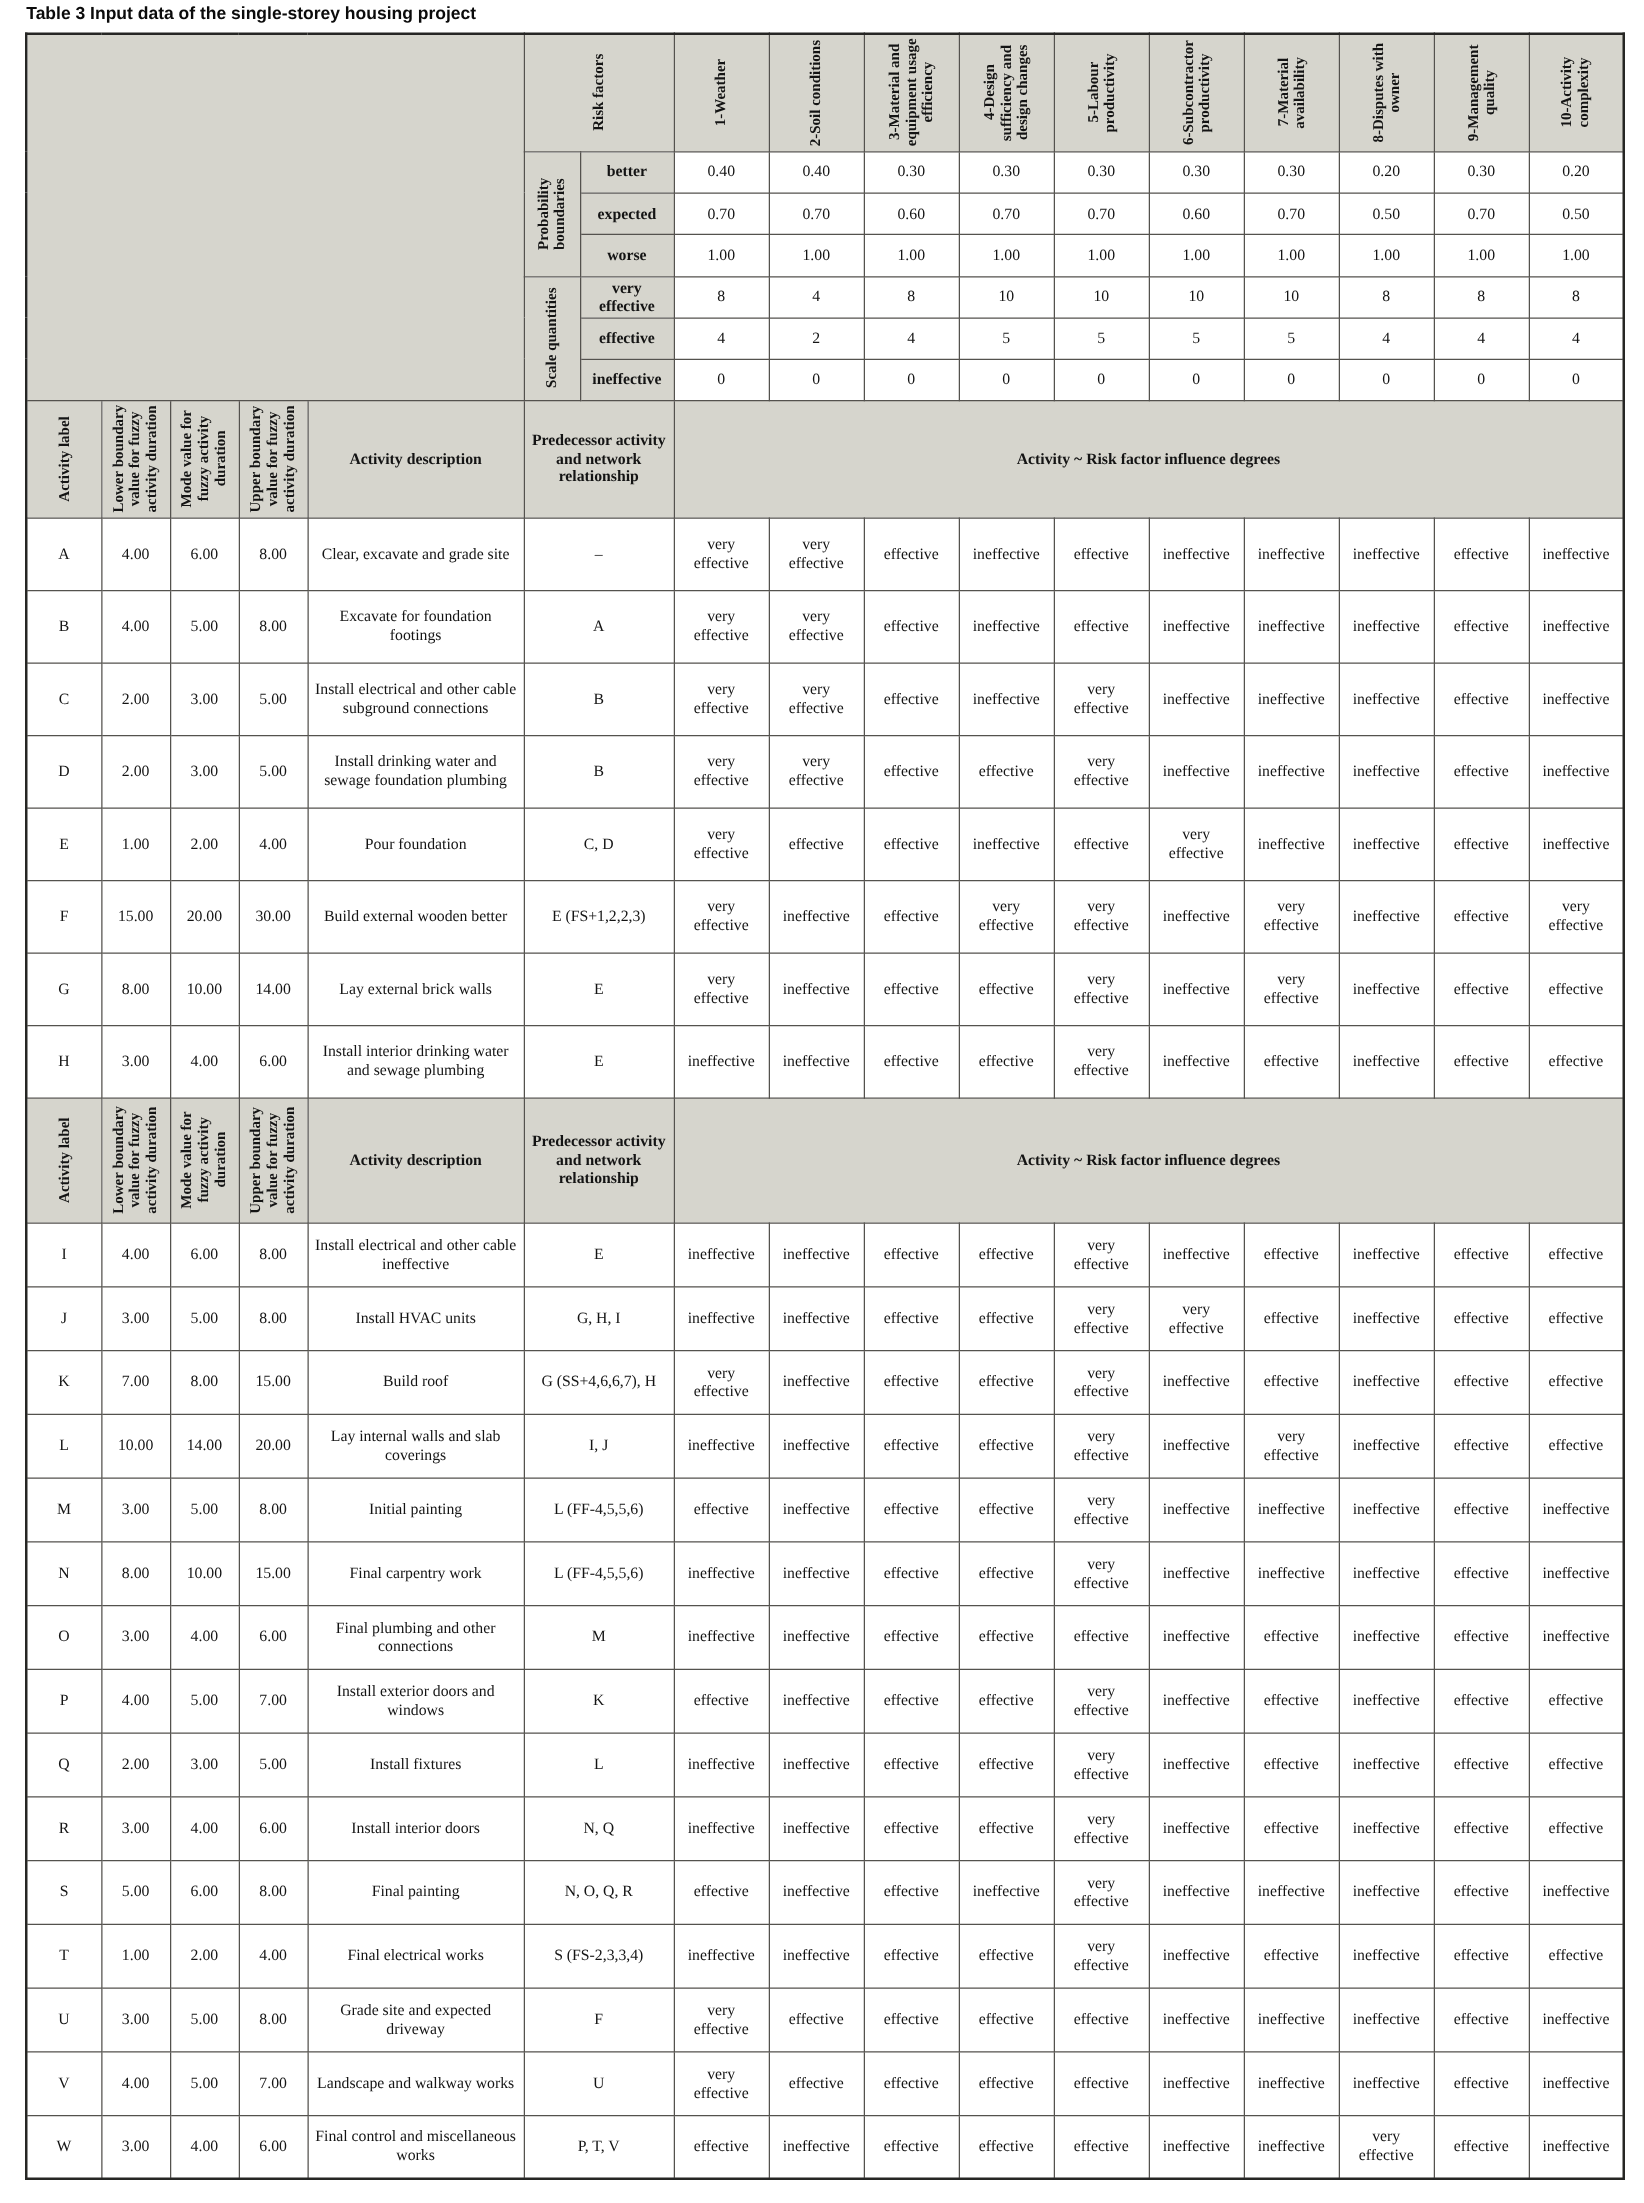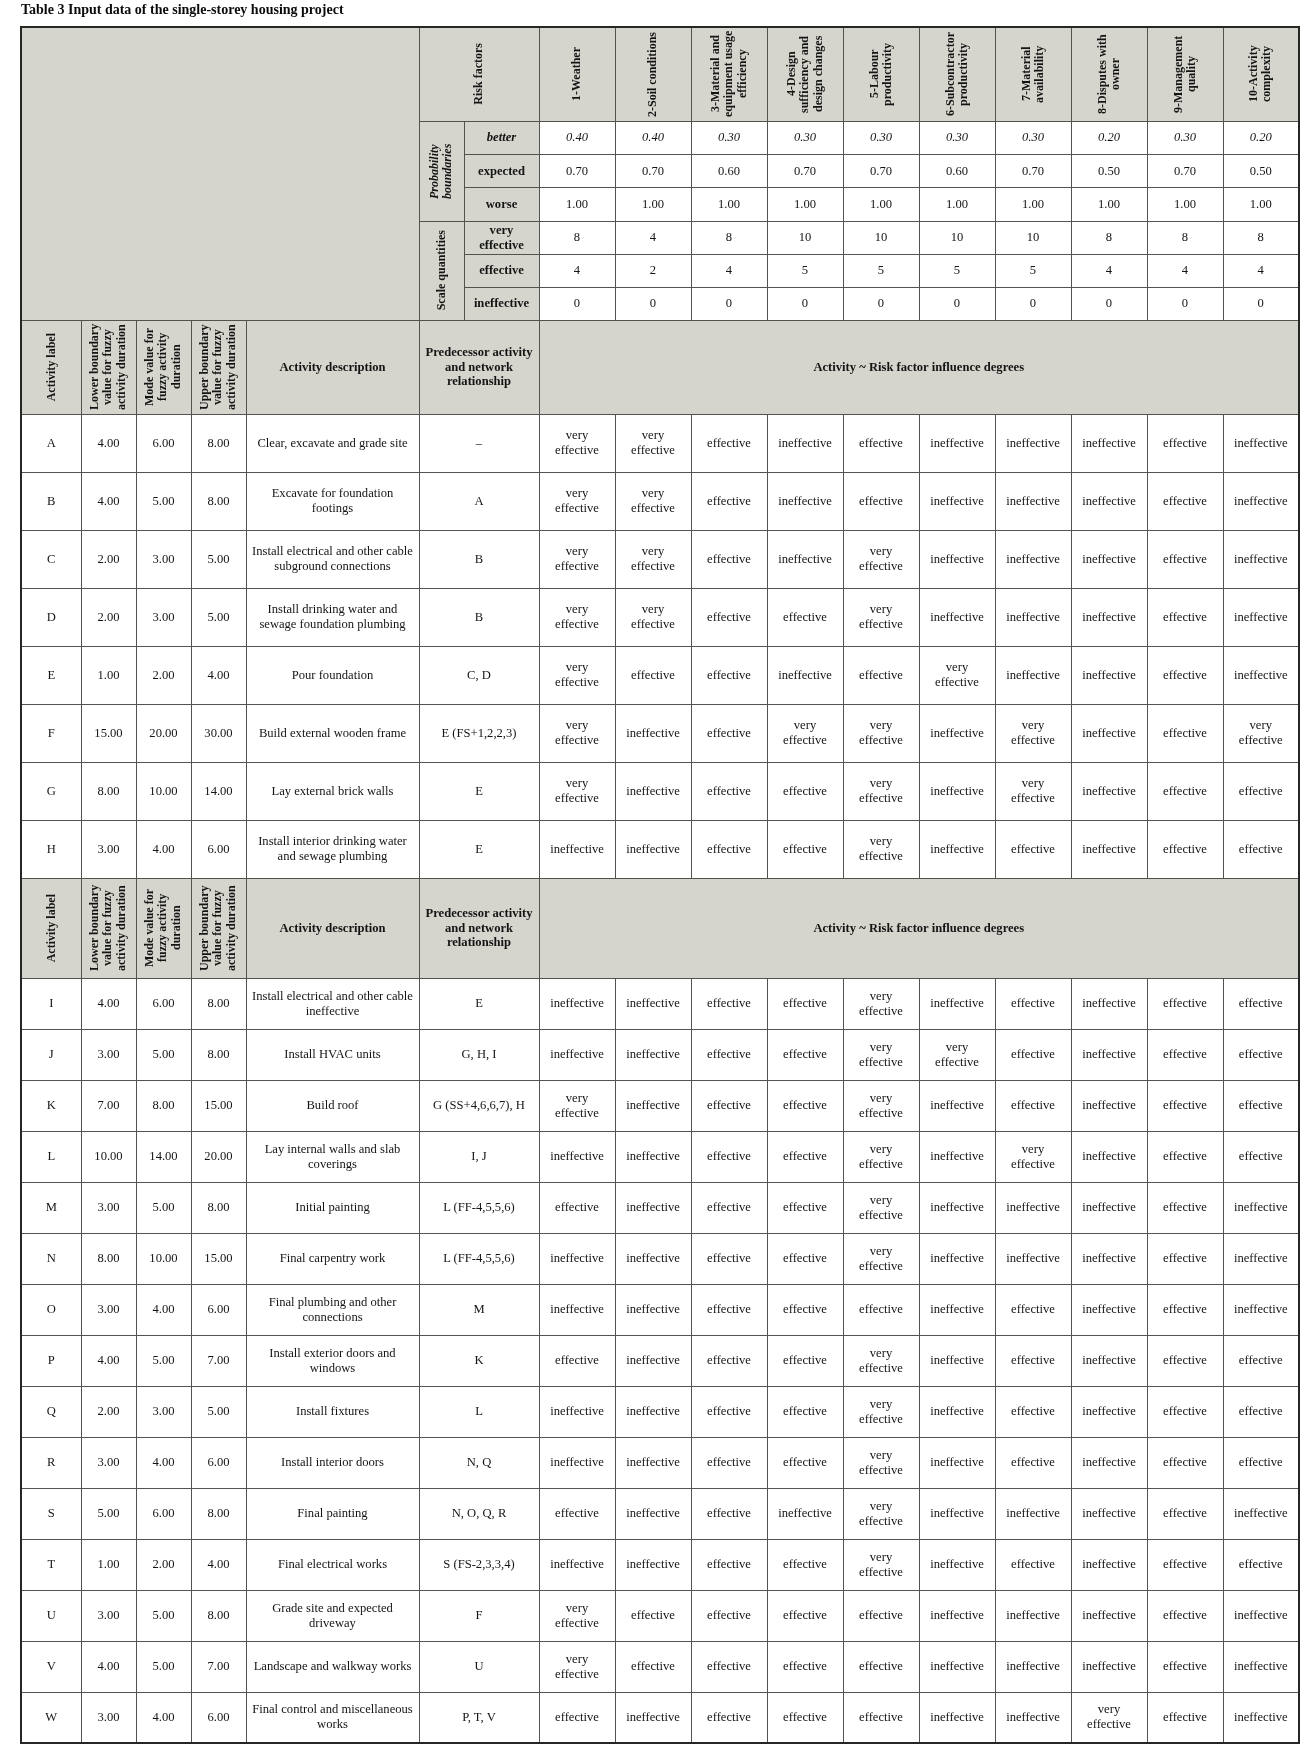--- a/index.html
+++ b/index.html
@@ -1,19 +1,19 @@
 <!DOCTYPE html>
 <html><head>
 <meta charset="utf-8">
 <style>
   *{box-sizing:border-box}
   html,body{margin:0;padding:0}
   body{width:1315px;height:1762px;background:#ffffff;font-family:"Liberation Serif","DejaVu Serif",serif;color:#141414}
   .page{position:relative;width:1315px;height:1762px;overflow:hidden;background:#fff}
-  .title{position:absolute;left:21px;top:2px;font-family:Liberation Serif, serif;font-size:14px;color:#0b0b0b;font-weight:700}
+  .title{position:absolute;left:21px;top:2px;font-family:Liberation Sans, sans-serif;font-size:14px;color:#0b0b0b;font-weight:700}
   #grid{position:absolute;left:20px;top:26px;border-collapse:collapse;table-layout:fixed;border:2px solid #262624}
   #grid td{border:1px solid #54524e;padding:1px 3px;text-align:center;vertical-align:middle;font-size:12.6px;line-height:1.18;overflow:hidden}
   td.g{background:#d6d5cd;font-weight:700}
   td.w{background:#ffffff}
   td.num{text-align:left;padding-left:8px;font-size:13px}
   td.infl{font-size:12px}
   td.desc{font-size:12.8px}
   td.lbl{font-size:12.6px}
   .vt{writing-mode:vertical-rl;transform:rotate(180deg);margin:0 auto;max-height:88px;line-height:1.12;font-size:12px;white-space:normal}
   .vt.tall{max-height:97px}
@@ -77,21 +77,21 @@
           <td class="g">
             <div class="vt">8-Disputes with owner</div>
           </td>
           <td class="g">
             <div class="vt">9-Management quality</div>
           </td>
           <td class="g">
             <div class="vt">10-Activity complexity</div>
           </td>
         </tr>
-        <tr style="height: 33px; font-style: italic;">
+        <tr style="height: 33px;">
           <td rowspan="3" class="g">
             <div class="vt tall">Probability boundaries</div>
           </td>
           <td class="g lbl">
             <div class="hz">better</div>
           </td>
           <td class="w num">
             <div class="hz">0.40</div>
           </td>
           <td class="w num">
@@ -580,21 +580,21 @@
           <td class="w">
             <div class="hz">15.00</div>
           </td>
           <td class="w">
             <div class="hz">20.00</div>
           </td>
           <td class="w">
             <div class="hz">30.00</div>
           </td>
           <td class="w desc">
-            <div class="hz">Build external wooden frame</div>
+            <div class="hz">Build external wooden better</div>
           </td>
           <td colspan="2" class="w">
             <div class="hz">E (FS+1,2,2,3)</div>
           </td>
           <td class="w infl">
             <div class="hz">very effective</div>
           </td>
           <td class="w infl">
             <div class="hz">ineffective</div>
           </td>

